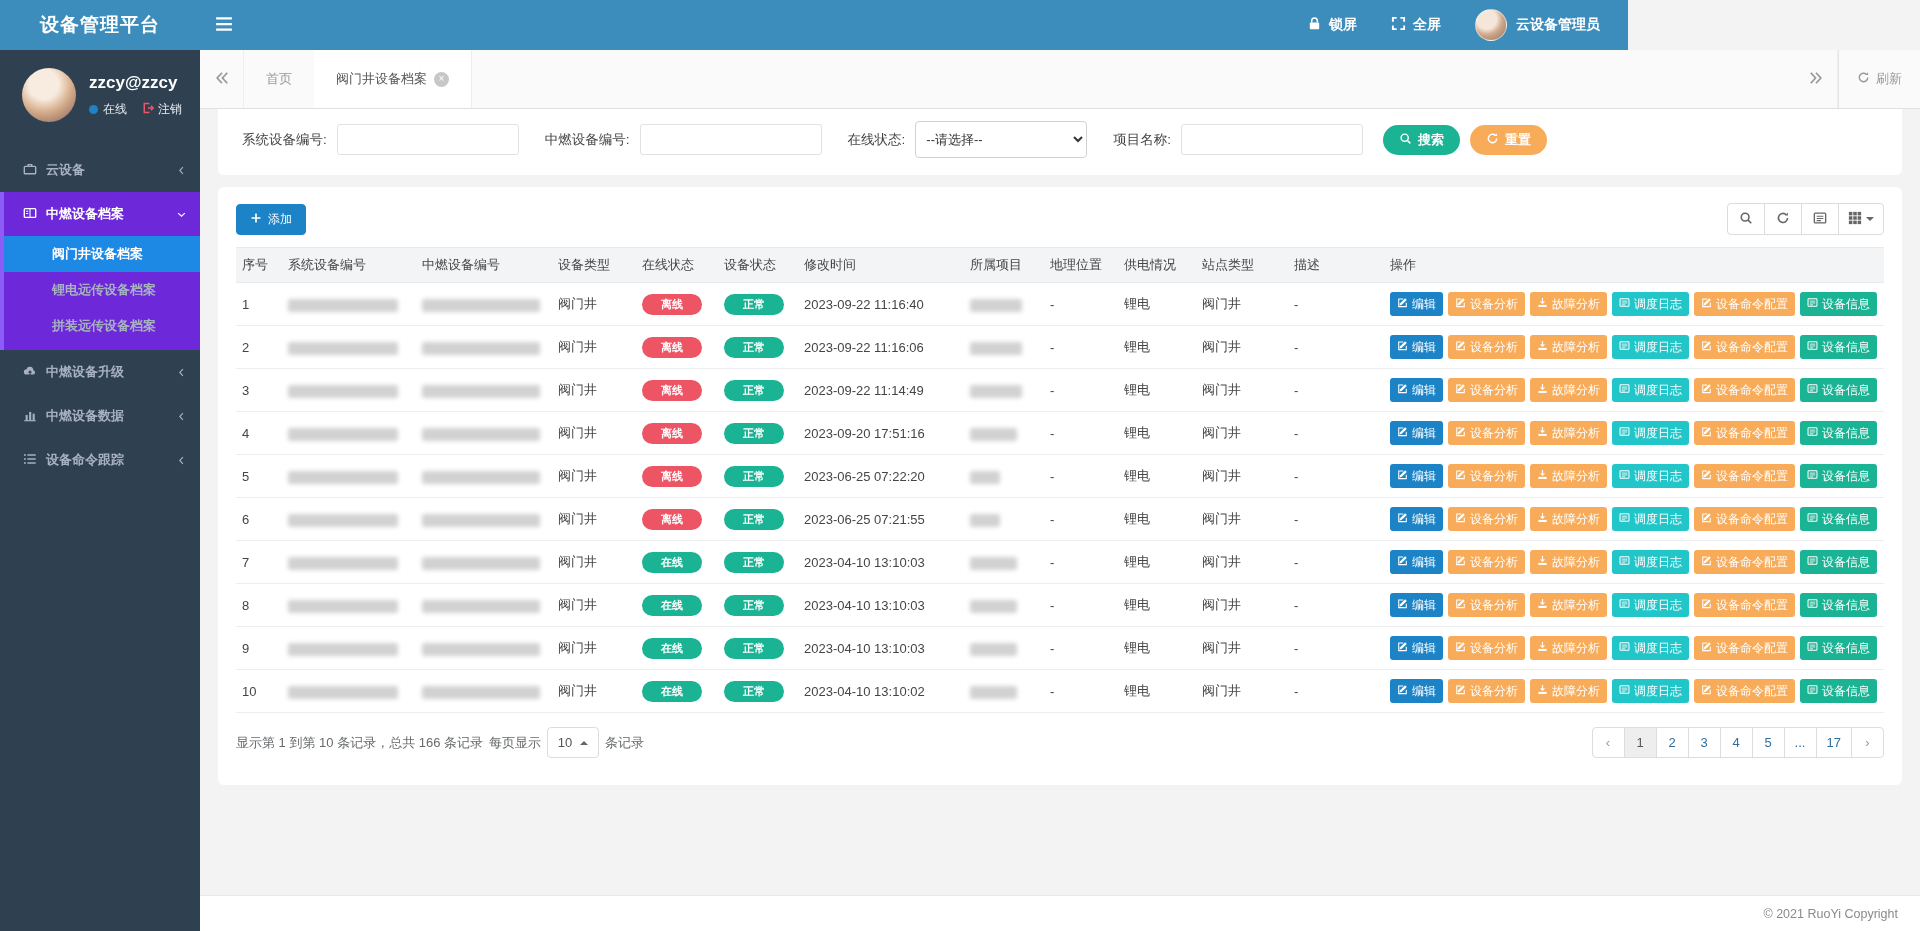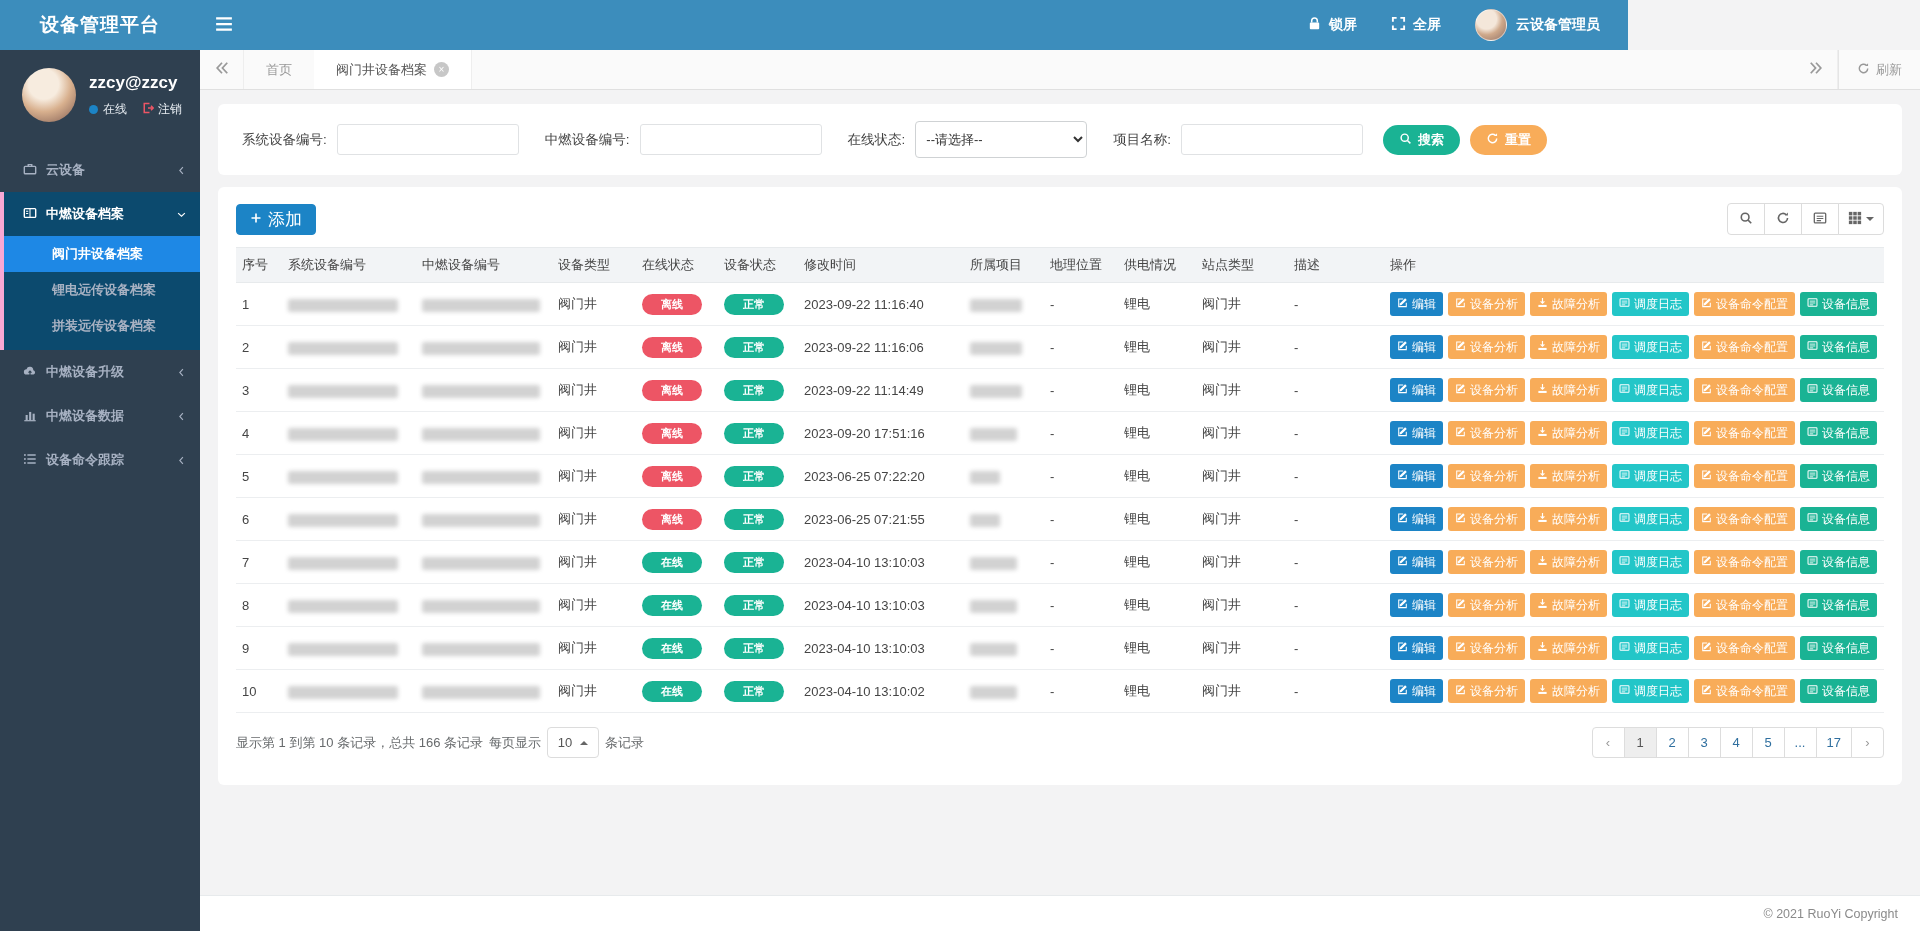--- a/index.html
+++ b/index.html
@@ -31,28 +31,28 @@
   .dot { width:9px; height:9px; border-radius:50%; background:#1c84c6; display:inline-block; }
   .logout { display:flex; align-items:center; gap:4px; margin-left:10px; cursor:pointer; color:#e8edf2; }
   .logout svg { width:12px; height:12px; color:#ed5565; }
   .menu { list-style:none; margin-top:6px; }
   .menu-item { position:relative; }
   .menu-link { display:flex; align-items:center; gap:9px; padding:13px 14px 13px 23px;
     color:#a7b1c2; font-weight:600; cursor:pointer; }
   .menu-link svg { width:14px; height:14px; flex:0 0 auto; }
   .menu-link .arrow { margin-left:auto; }
   .menu-link .arrow svg { width:9px; height:9px; }
-  .menu-item.open { background:#0c4a6e; border-left:4px solid #f9a8d4; }
+  .menu-item.open { background:#6d28d9; border-left:4px solid #8b5cf6; }
   .menu-item.open > .menu-link { padding-left:19px; color:#ffffff; }
   .submenu { list-style:none; padding-bottom:6px; }
   .submenu-link { display:block; padding:9px 10px 9px 48px; color:#a7b1c2; font-weight:600; cursor:pointer; }
   .submenu-link.active { background:#1e88e5; color:#fff; }
 
   
-  .tabbar { position:fixed; top:50px; left:200px; right:0; height:40px; background:#fafafa;
+  .tabbar { position:fixed; top:50px; left:200px; right:0; height:59px; background:#fafafa;
     border-bottom:1px solid #e0e0e0; display:flex; align-items:stretch; z-index:10; }
   .tab-nav-btn { width:44px; display:flex; align-items:center; justify-content:center; color:#999;
     cursor:pointer; border-right:1px solid #eee; font-size:15px; }
   .tab-nav-btn svg { width:14px; height:14px; }
   .tabs { display:flex; align-items:stretch; }
   .tab { display:flex; align-items:center; gap:7px; padding:0 22px; color:#999; cursor:pointer; font-size:13px; }
   .tab.active { background:#fff; color:#555; border-right:1px solid #eee; }
   .tab .close { width:15px; height:15px; border-radius:50%; background:#c7c7c7; color:#fff;
     display:flex; align-items:center; justify-content:center; font-size:10px; line-height:1; }
   .tabbar-right { margin-left:auto; display:flex; align-items:stretch; }
@@ -73,21 +73,21 @@
   .search-actions { display:flex; gap:10px; margin-left:6px; }
   .pill-btn { display:flex; align-items:center; gap:6px; height:30px; padding:0 16px; border:none;
     border-radius:15px; color:#fff; font-size:13px; font-weight:600; cursor:pointer; }
   .pill-btn svg { width:13px; height:13px; }
   .pill-btn.search { background:#1ab394; }
   .pill-btn.reset { background:#f8ac59;text-align:right; }
 
   .table-panel { padding:16px 18px 22px 18px; min-height:598px; }
   .table-toolbar { display:flex; align-items:center; margin-bottom:12px; }
   .add-btn { display:flex; align-items:center; gap:6px; height:31px; padding:0 13px; background:#1c84c6;
-    border:1px solid #1c84c6; border-radius:4px; color:#fff; font-size:17px; cursor:pointer; }
+    border:1px solid #1c84c6; border-radius:4px; color:#fff; font-size:12px; cursor:pointer; }
   .add-btn svg { width:12px; height:12px; }
   .tool-group { margin-left:auto; display:flex; }
   .tool-btn { width:38px; height:32px; background:#fff; border:1px solid #dcdcdc; margin-left:-1px;
     display:flex; align-items:center; justify-content:center; color:#666; cursor:pointer; gap:4px; }
   .tool-btn:first-child { border-radius:4px 0 0 4px; margin-left:0; }
   .tool-btn:last-child { border-radius:0 4px 4px 0; width:46px; }
   .tool-btn svg { width:14px; height:14px; }
   .caret-down { width:0; height:0; border-left:4px solid transparent; border-right:4px solid transparent;
     border-top:4px solid #666; }
   .caret-up { width:0; height:0; border-left:4px solid transparent; border-right:4px solid transparent;

